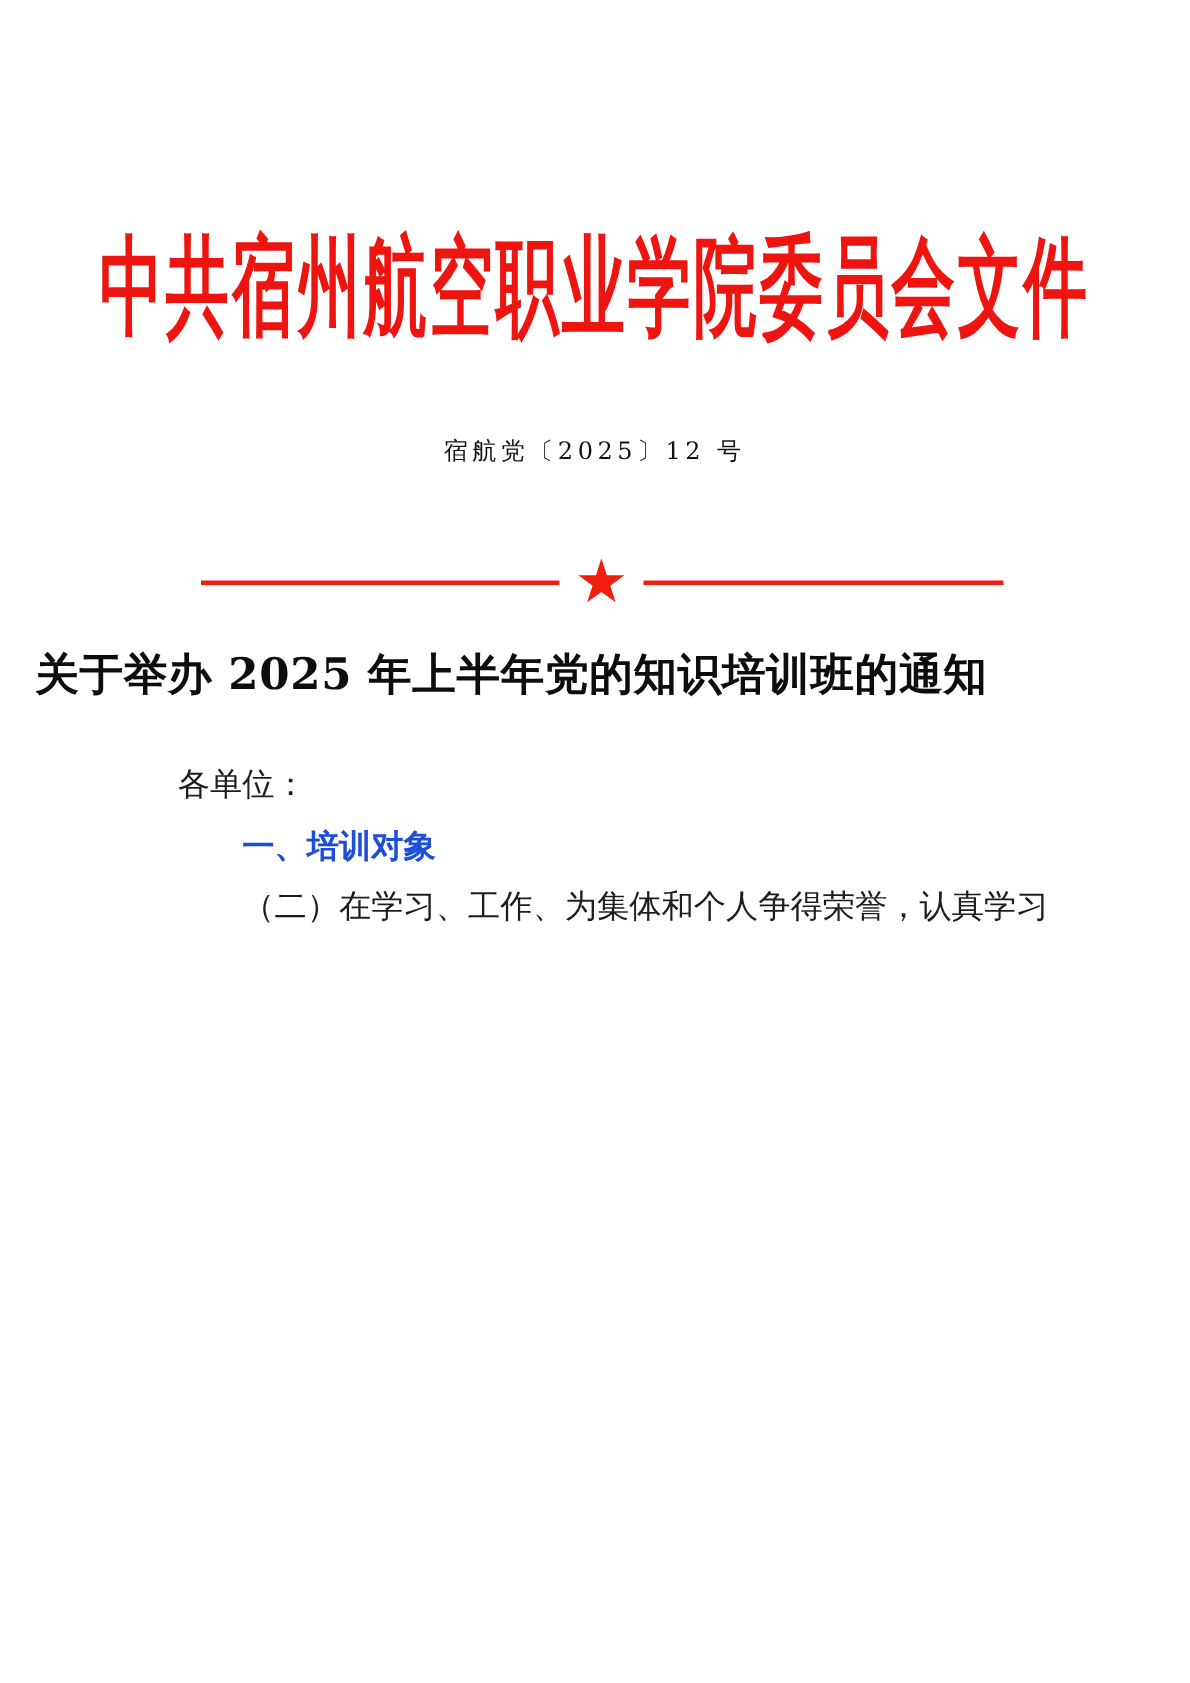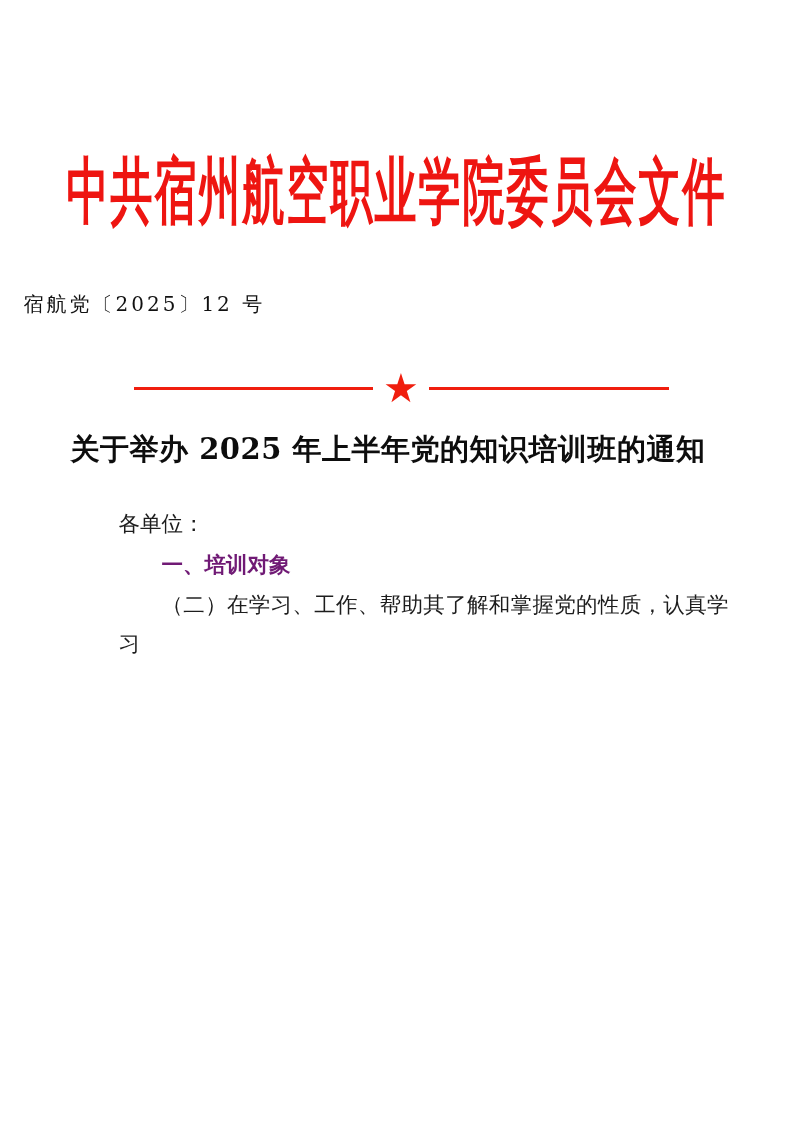--- a/index.html
+++ b/index.html
@@ -42,21 +42,22 @@
     color: var(--header-red);
     font-family: "DejaVu Serif", "Liberation Serif", serif;
   }
 
   
   .doc-number {
     position: absolute;
     top: 291px;
     left: 0;
     right: 0;
-    font-size: 20px;
+    text-align: center;
+    font-size: 16px;
     letter-spacing: 3px;
     color: #111111;
   }
 
   
   .separator {
     position: absolute;
     top: 366px;
     left: 110px;
     right: 101px;
@@ -77,21 +78,20 @@
     color: var(--separator-red);
     font-family: "DejaVu Sans", sans-serif;
   }
 
   
   .doc-title {
     position: absolute;
     top: 430px;
     left: 0;
     right: 17px;
-    text-align: center;
     font-size: 29px;
     font-weight: bold;
     letter-spacing: 0.5px;
     color: #0d0d0d;
     white-space: nowrap;
   }
 
   
   .body-text {
     position: absolute;
@@ -103,21 +103,21 @@
     text-align: justify;
     color: var(--text-color);
   }
   .body-text p { margin: 2px; }
   .salutation { text-indent: 0; }
   .indent { text-indent: 2em; }
   .section-heading {
     text-indent: 2em;
     font-weight: bold;
     font-family: "DejaVu Sans", "Liberation Sans", sans-serif;
-    color: #701a75;
+    color: #1d4ed8;
   }
 </style>
 </head>
 <body>
 
 <div class="page">
 
   <div class="red-head">
     <span class="stretch">中共宿州航空职业学院委员会文件</span>
   </div>
@@ -128,16 +128,16 @@
     <div class="rule"></div>
     <div class="star">★</div>
     <div class="rule"></div>
   </div>
 
   <div class="doc-title">关于举办 2025 年上半年党的知识培训班的通知</div>
 
   <div class="body-text">
     <p class="salutation">各单位：</p>
     <p class="section-heading">一、培训对象</p>
-    <p class="indent">（二）在学习、工作、帮助其了解和掌握党的性质，认真学习</p>
+    <p class="indent">（二）在学习、工作、为集体和个人争得荣誉，认真学习</p>
   </div>
 
 </div>
 
 </body></html>

